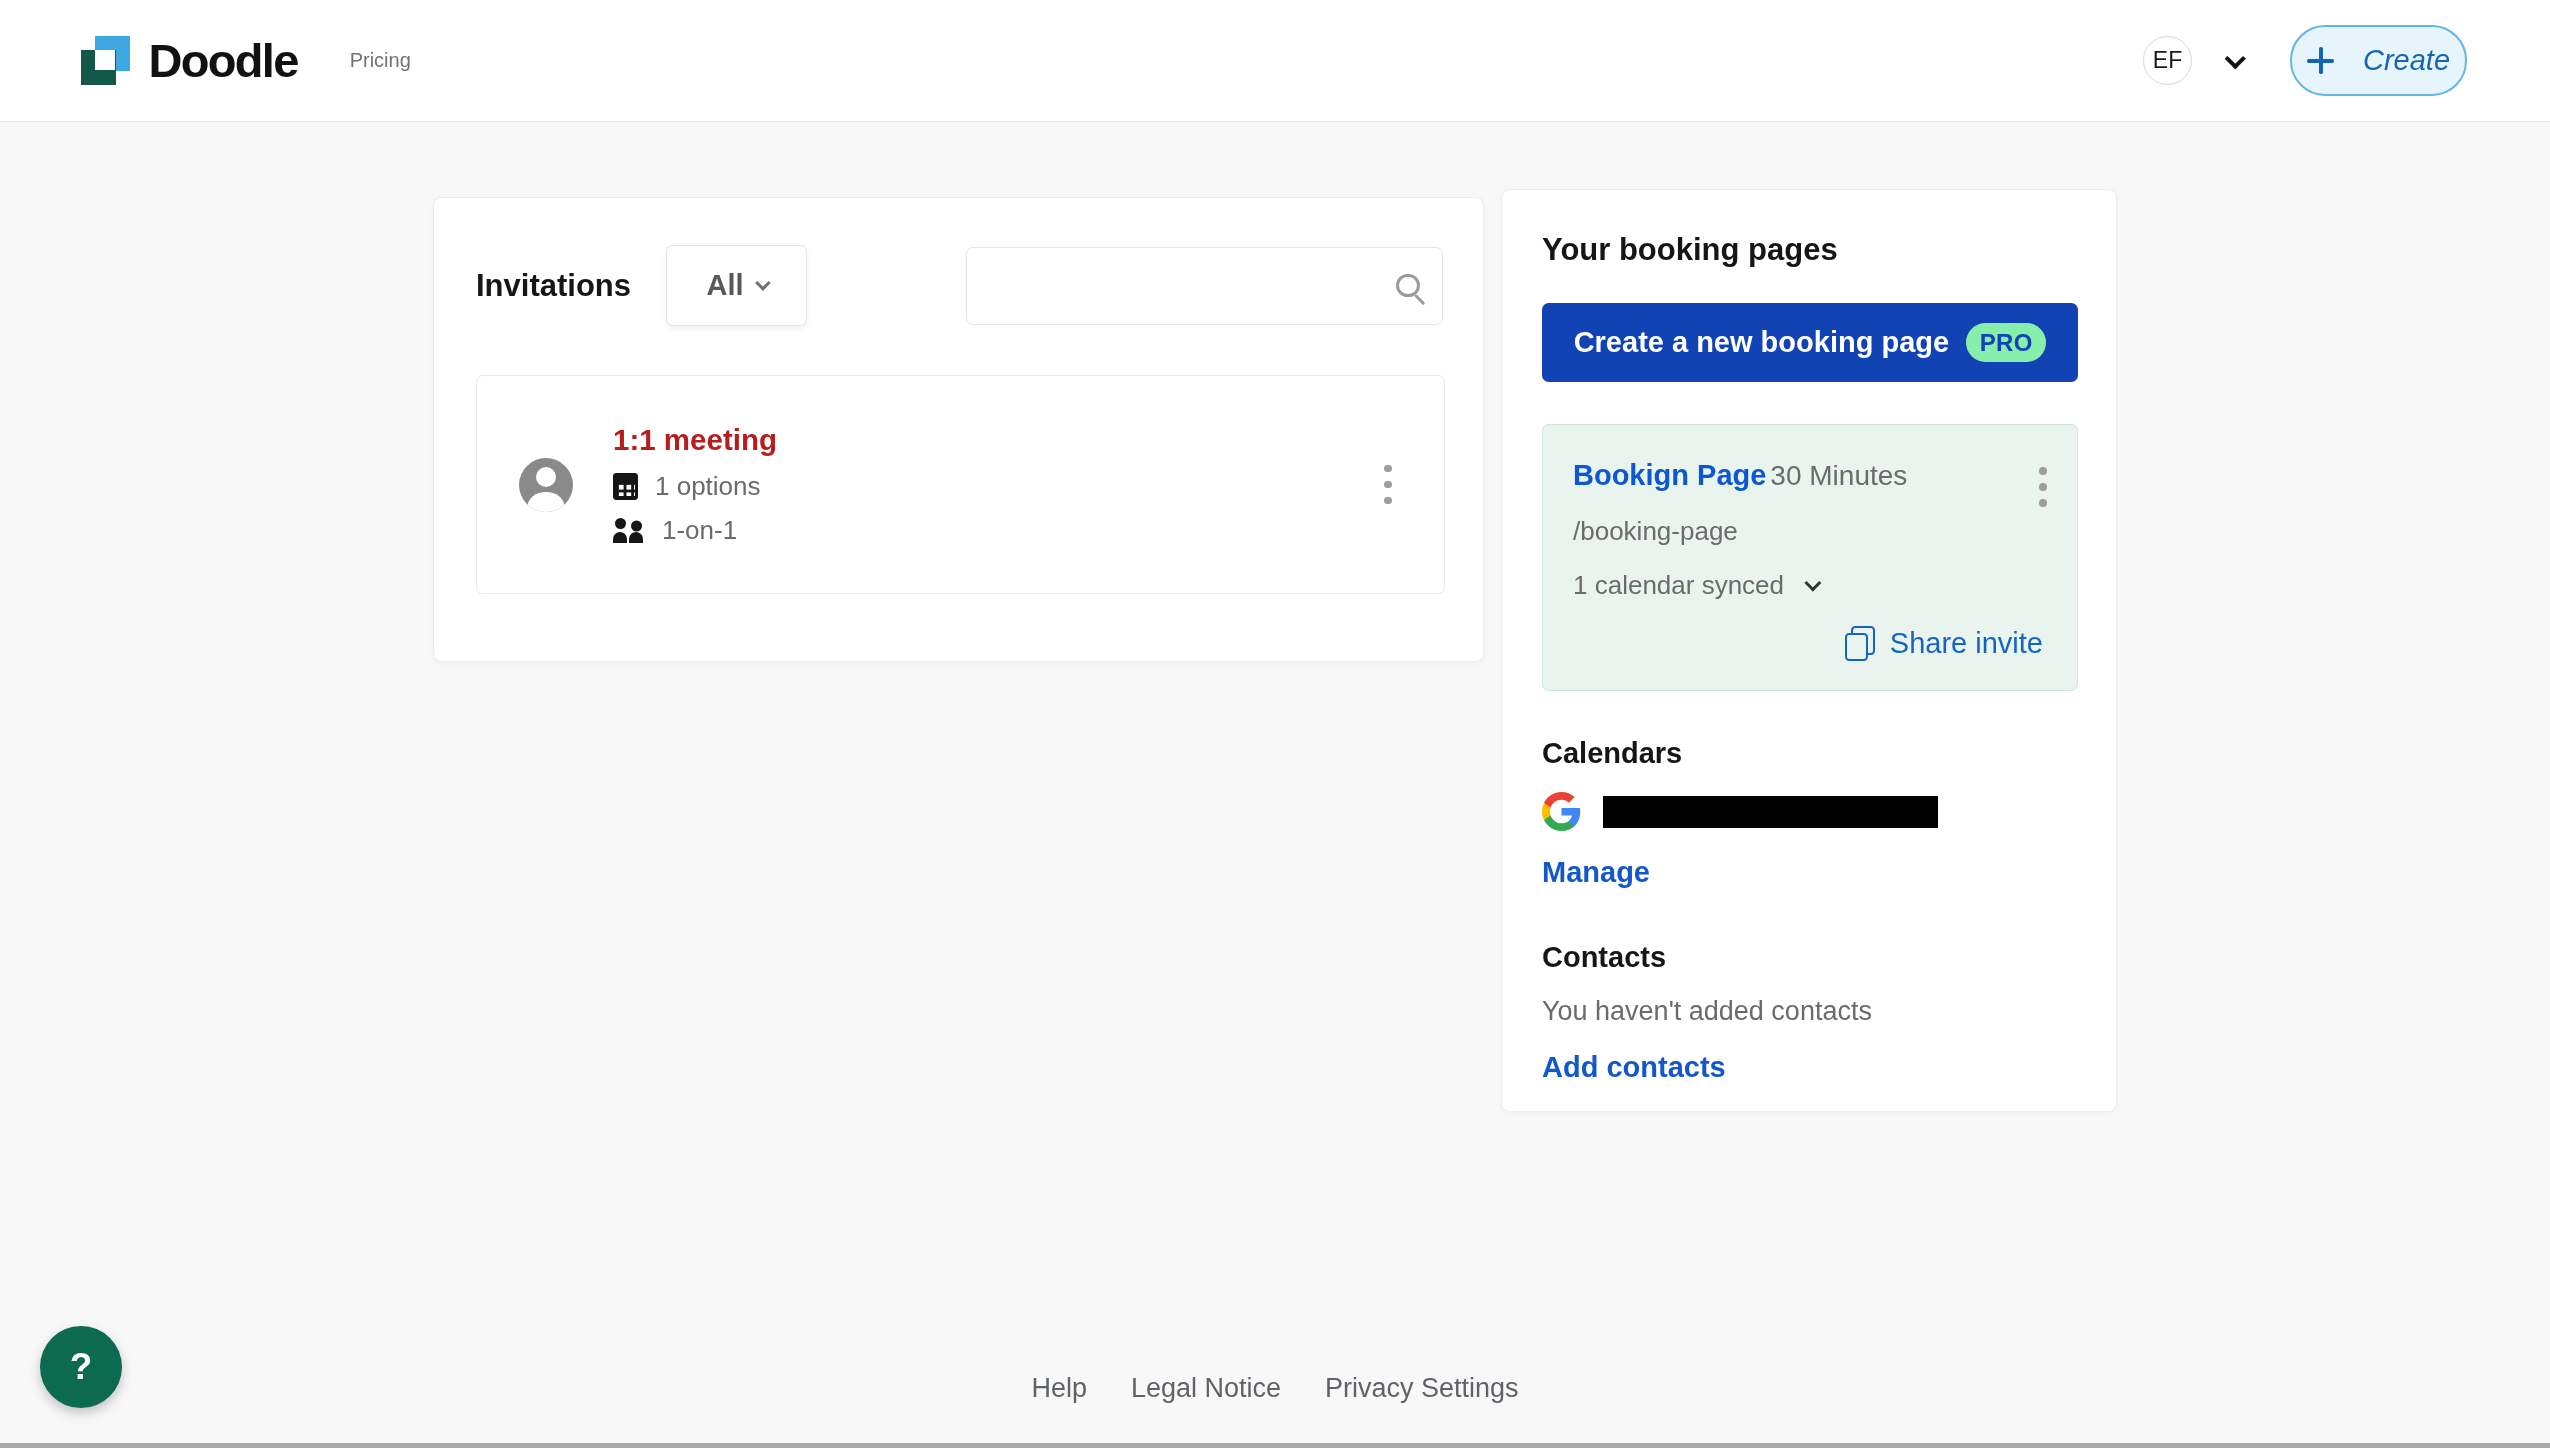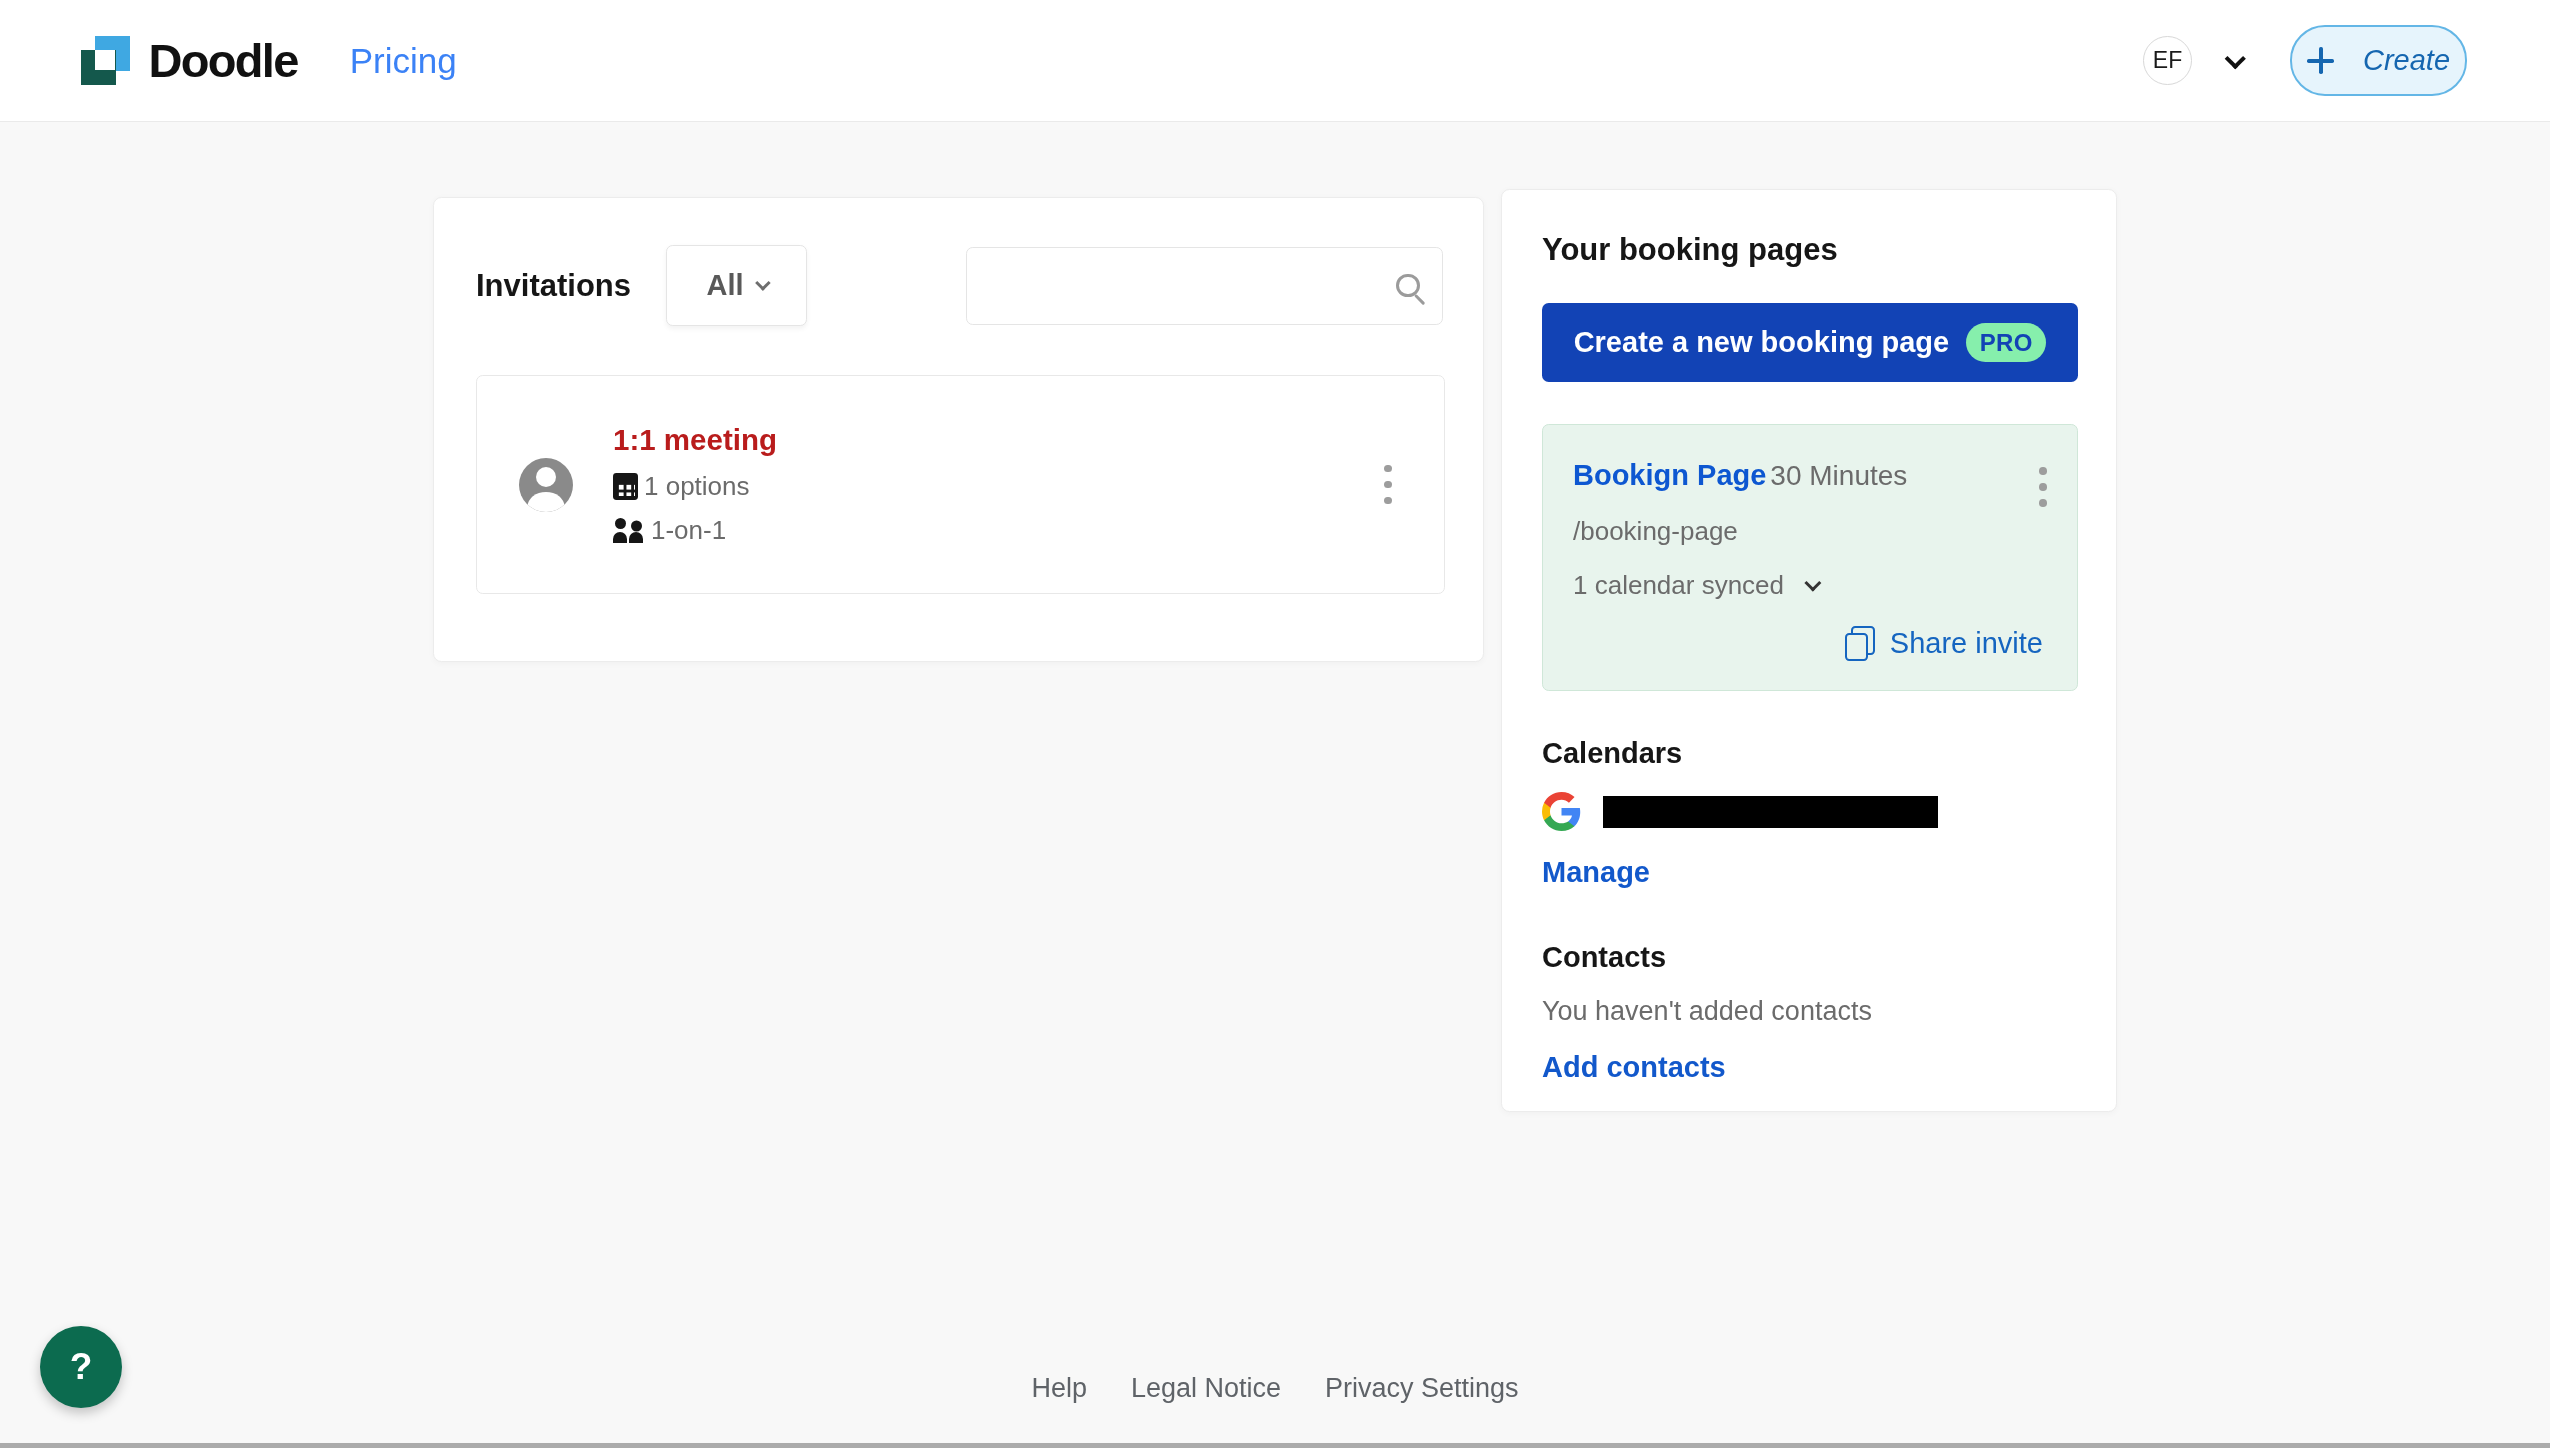--- a/index.html
+++ b/index.html
@@ -19,21 +19,21 @@
     display:flex; align-items:center; justify-content:space-between;
     padding:0 83px 0 81px;
   }
   .header-left { display:flex; align-items:center; gap:52px; }
   .logo { display:flex; align-items:center; gap:18.6px; }
   .logo-mark { position:relative; width:49px; height:49px; }
   .logo-blue  { position:absolute; right:0; top:0; width:35px; height:35px; background:#3FA8E2; }
   .logo-green { position:absolute; left:0; bottom:0; width:35px; height:35px; background:#14584C; }
   .logo-white { position:absolute; left:14.3px; top:14.3px; width:20px; height:20px; background:#FFFFFF; }
   .wordmark { font-size:47px; font-weight:800; letter-spacing:-1.7px; color:#111; }
-  .nav-link { font-size:35px; color:#3b82f6; cursor:pointer; }
+  .nav-link { font-size:20px; color:#737373; cursor:pointer; }
 
   .header-right { display:flex; align-items:center; }
   .avatar {
     width:49px; height:49px; border-radius:50%;
     background:#FFFFFF; border:1.7px solid #D8D8D8;
     display:flex; align-items:center; justify-content:center;
     font-size:23px; color:#1A1A1A;
   }
   .chev { display:inline-block; border-style:solid; border-color:#111;
           border-width:0 4.2px 4.2px 0; width:15px; height:15px;
@@ -89,21 +89,21 @@
     display:flex; align-items:center; padding:0 47px 0 42px;
   }
   .avatar-icon { width:54px; height:54px; border-radius:50%; background:#8A8A8A;
                  position:relative; overflow:hidden; flex:none; }
   .avatar-icon::before { content:""; position:absolute; top:9.3px; left:50%; transform:translateX(-50%);
                          width:20px; height:20px; background:#fff; border-radius:50%; }
   .avatar-icon::after { content:""; position:absolute; top:34px; left:50%; transform:translateX(-50%);
                         width:37px; height:29px; background:#fff; border-radius:50% 50% 0 0; }
   .meeting-info { margin-left:40px; display:flex; flex-direction:column; gap:13.5px; }
   .meeting-title { font-size:29.5px; font-weight:800; color:#b91c1c; }
-  .meta-row { display:flex; align-items:center; gap:6px; font-size:26px; color:#6B6B6B; }
+  .meta-row { display:flex; align-items:center; gap:17px; font-size:26px; color:#6B6B6B; }
 
   .cal-icon { width:25px; height:27px; background:#161616; border-radius:3.4px; position:relative; flex:none; }
   .cal-icon::after { content:""; position:absolute; left:3.4px; right:3.4px; top:9.3px; bottom:3.4px;
                      background-color:#fff;
                      background-image:linear-gradient(#161616 2.5px, transparent 2.5px),
                                       linear-gradient(90deg,#161616 2.5px, transparent 2.5px);
                      background-size:7.6px 7.6px; }
   .people-icon { position:relative; width:32px; height:25px; flex:none; }
   .people-icon::before { content:""; position:absolute; left:1.7px; top:0; width:11px; height:11px;
                          border-radius:50%; background:#161616; box-shadow:16px 2.5px 0 #161616; }

